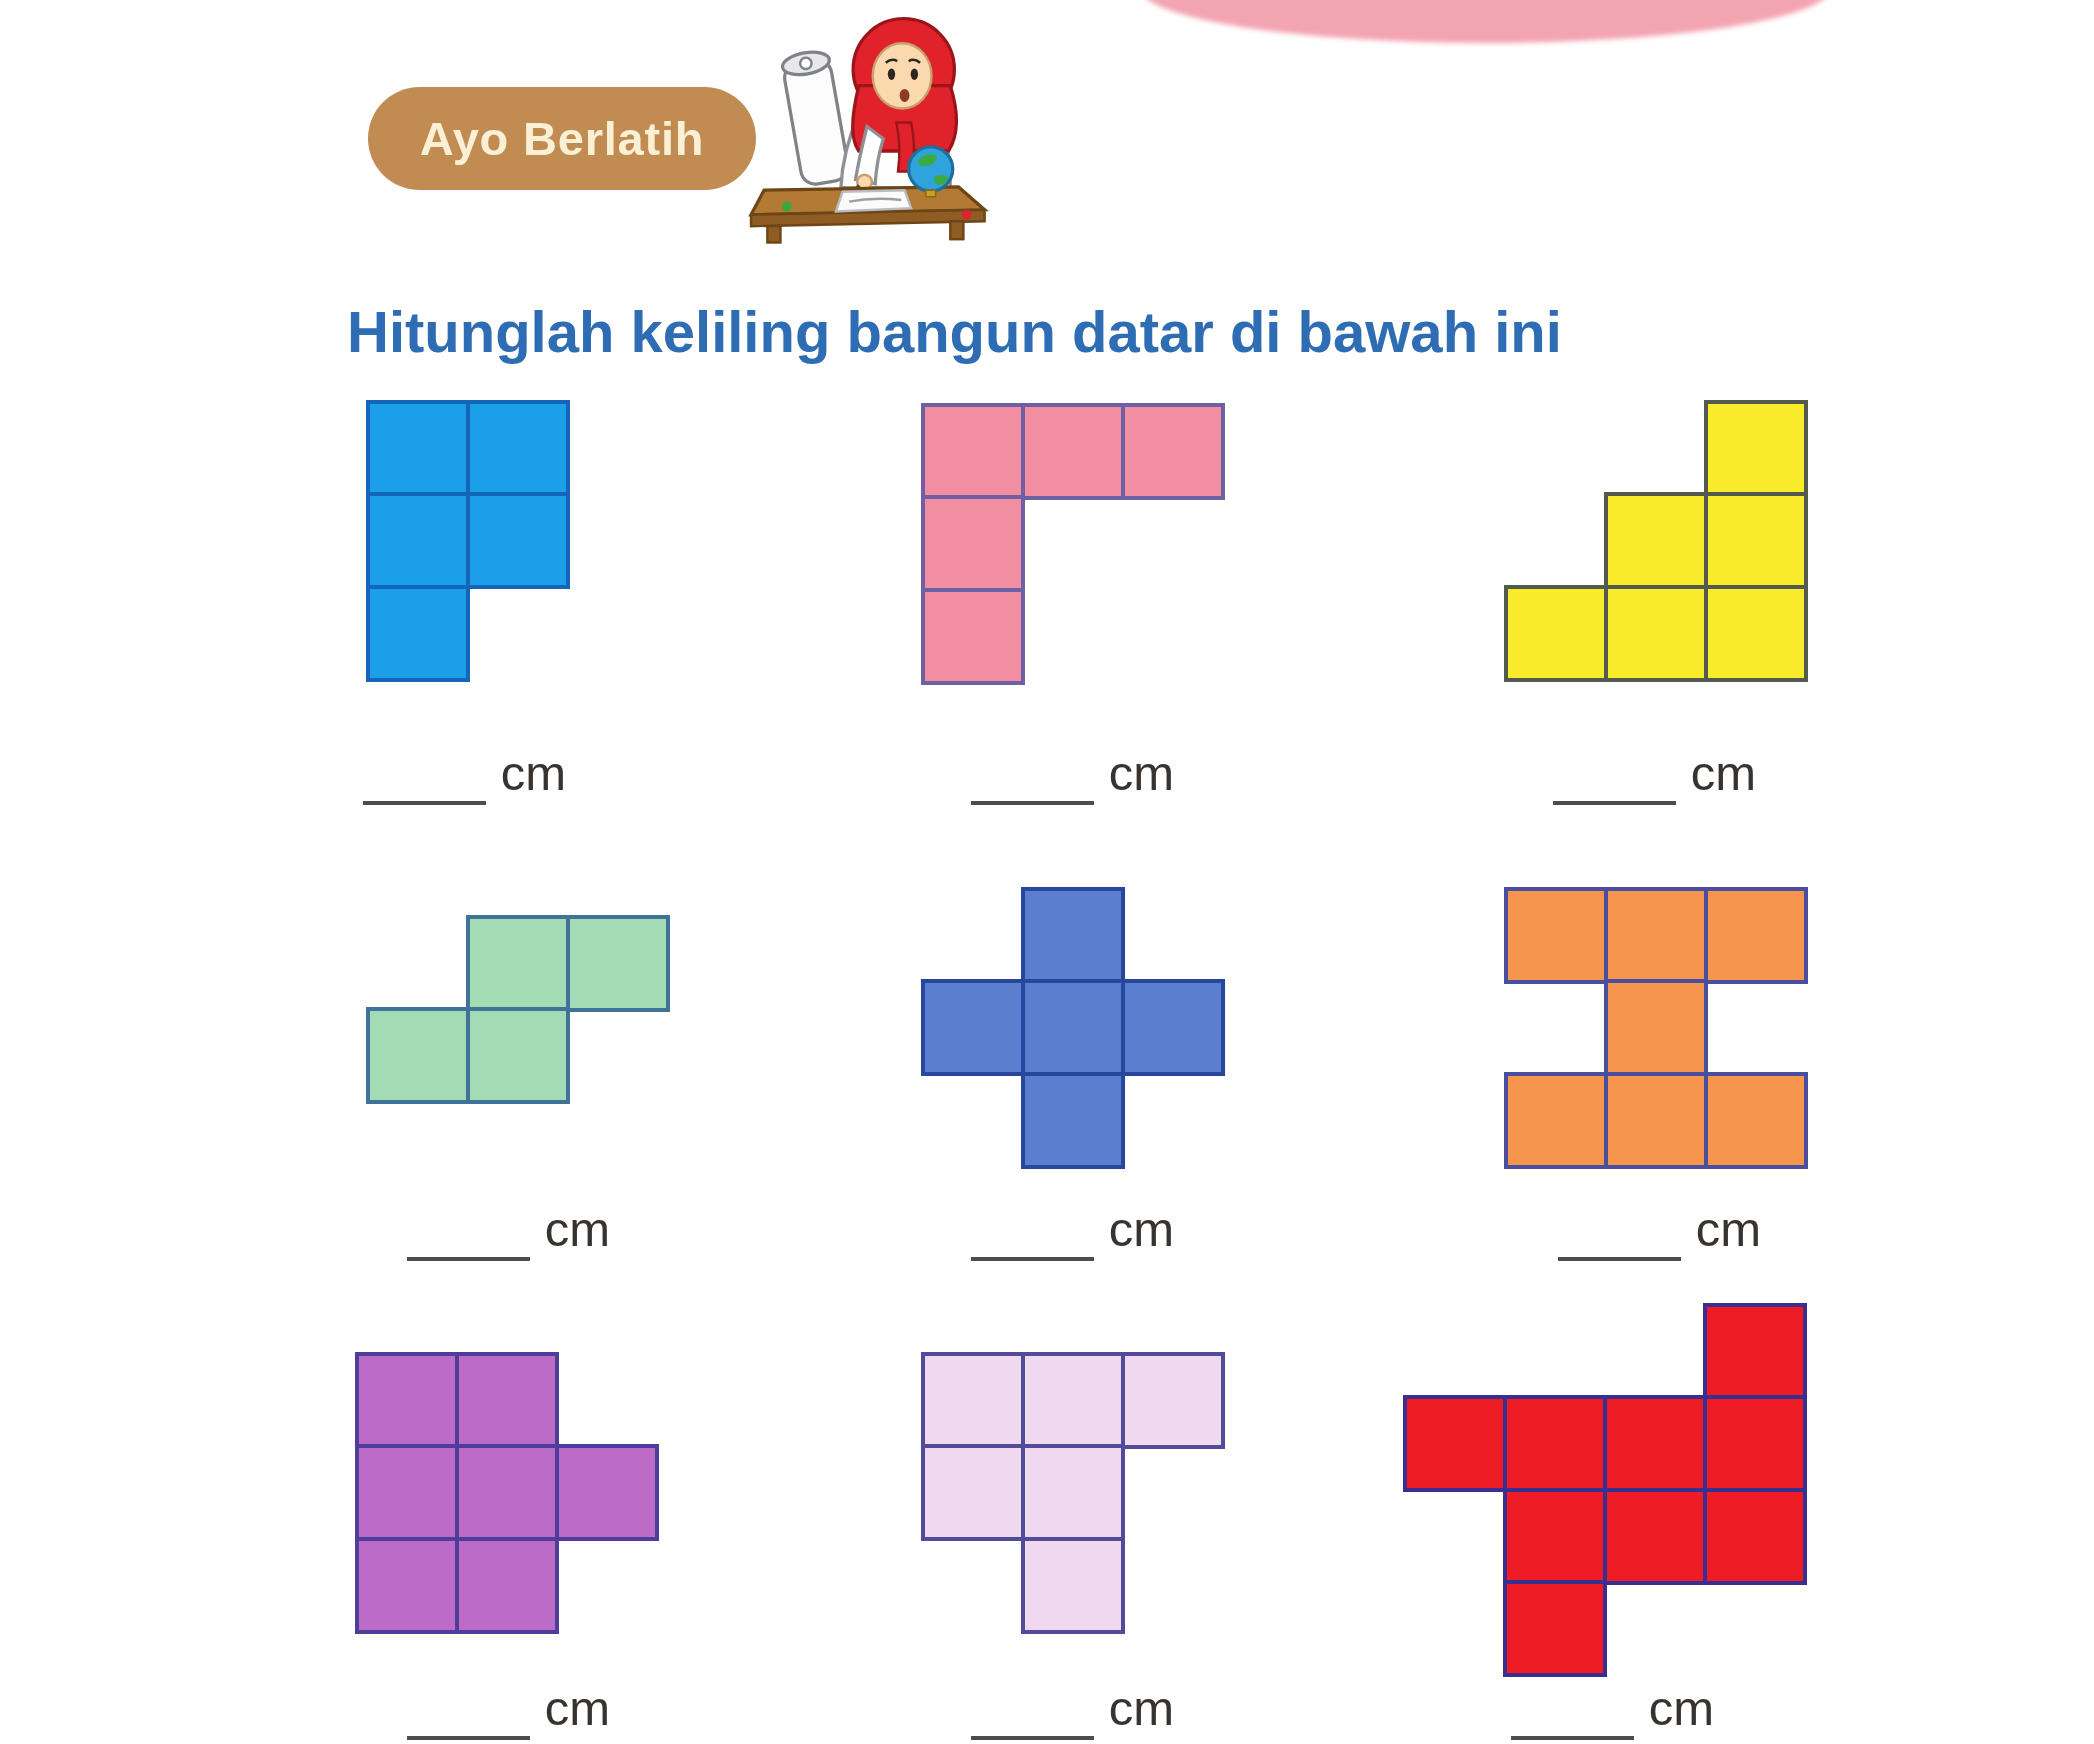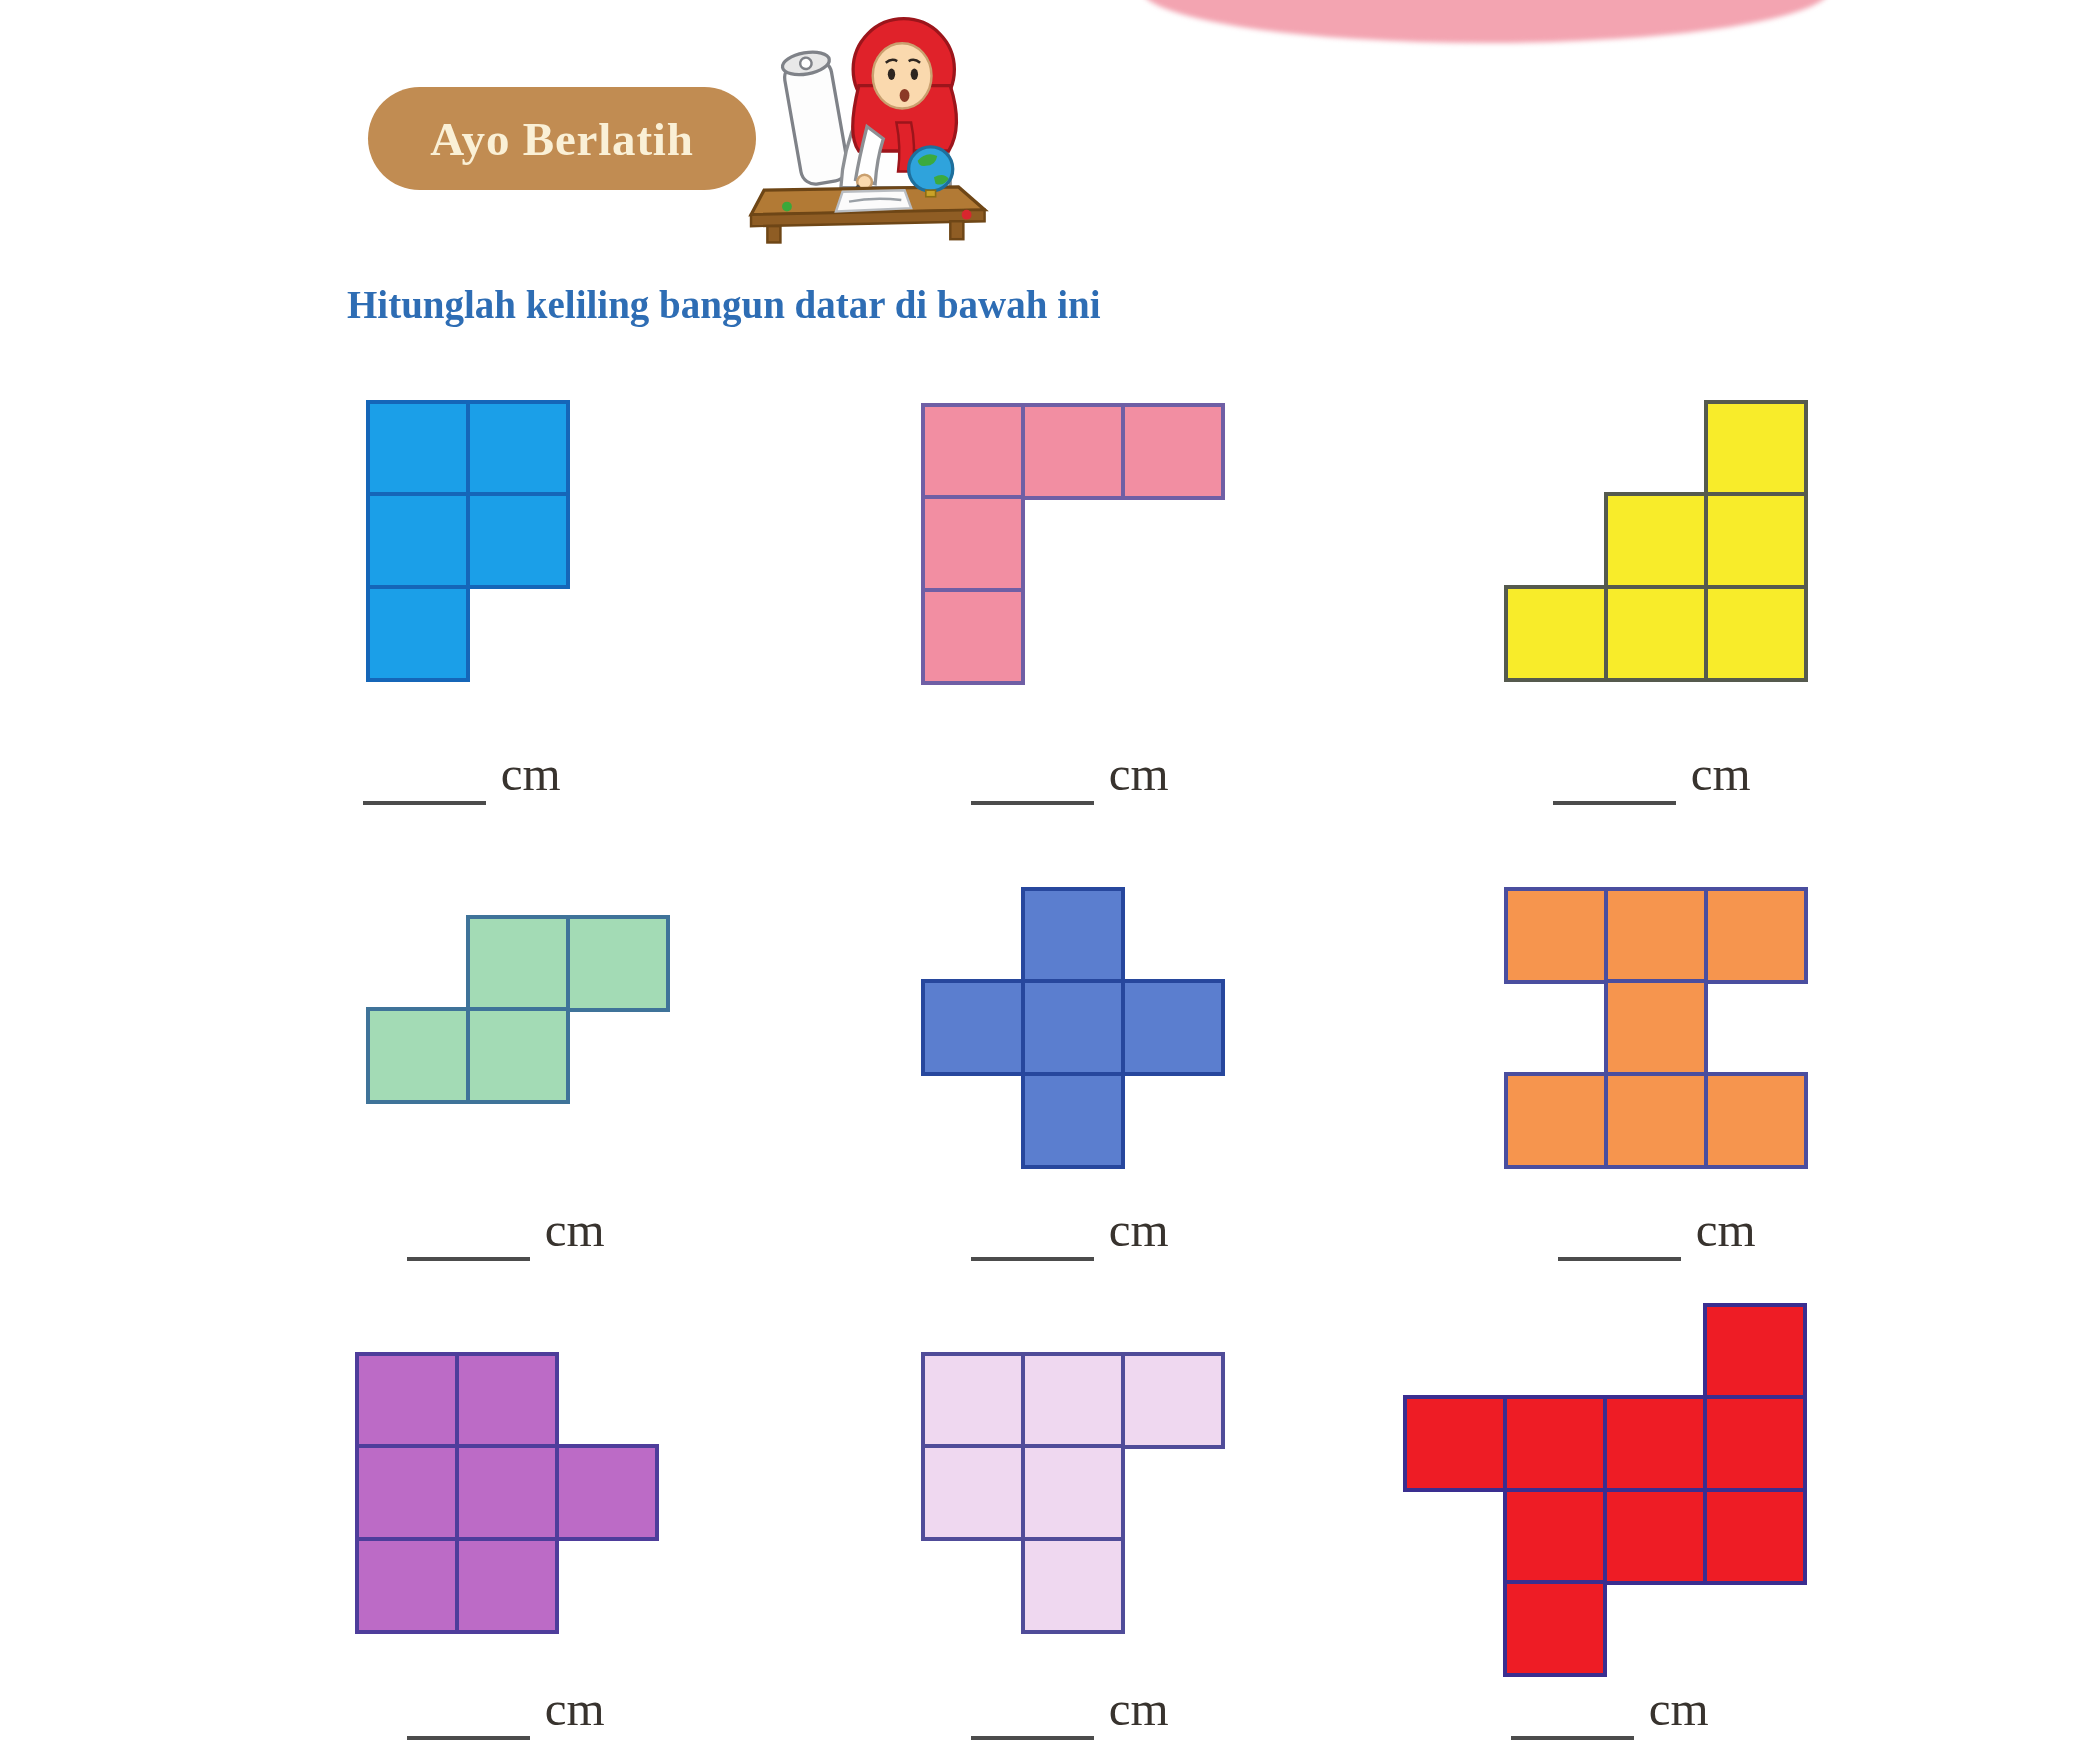--- a/index.html
+++ b/index.html
@@ -1,29 +1,29 @@
 <!DOCTYPE html>
 <html style="font-size:13px"><head>
 <meta charset="utf-8">
 <style>
   html,body{margin:0;padding:0;background:#fff}
   #page{position:relative;width:2095px;height:1745px;background:#ffffff;overflow:hidden;
-        font-family:Liberation Serif, serif}
+        font-family:Liberation Sans, sans-serif}
 
   
   .top-arc{position:absolute;left:1140px;top:-67px;width:691px;height:110px;
            border-radius:50%;filter:blur(2.5px)}
 
   
   .badge{position:absolute;left:368px;top:87px;width:388px;height:103px;
          border-radius:52px;display:flex;align-items:center;justify-content:center}
   .badge-label{font-size:47px;font-weight:bold;letter-spacing:0.8px}
 
   
-  .title{position:absolute;left:347px;top:282px;font-size:39px;font-weight:bold;white-space:nowrap}
+  .title{position:absolute;left:347px;top:298px;font-size:58px;font-weight:bold;white-space:nowrap}
 
   
   .shape{position:absolute}
   .cell{position:absolute;width:104px;height:97px;border:4.1px solid;box-sizing:border-box}
   .s1{left:366px;top:400px}
   .s2{left:921px;top:403px}
   .s3{left:1504px;top:400px}
   .s4{left:366px;top:915px}
   .s5{left:921px;top:887px}
   .s6{left:1504px;top:887px}

